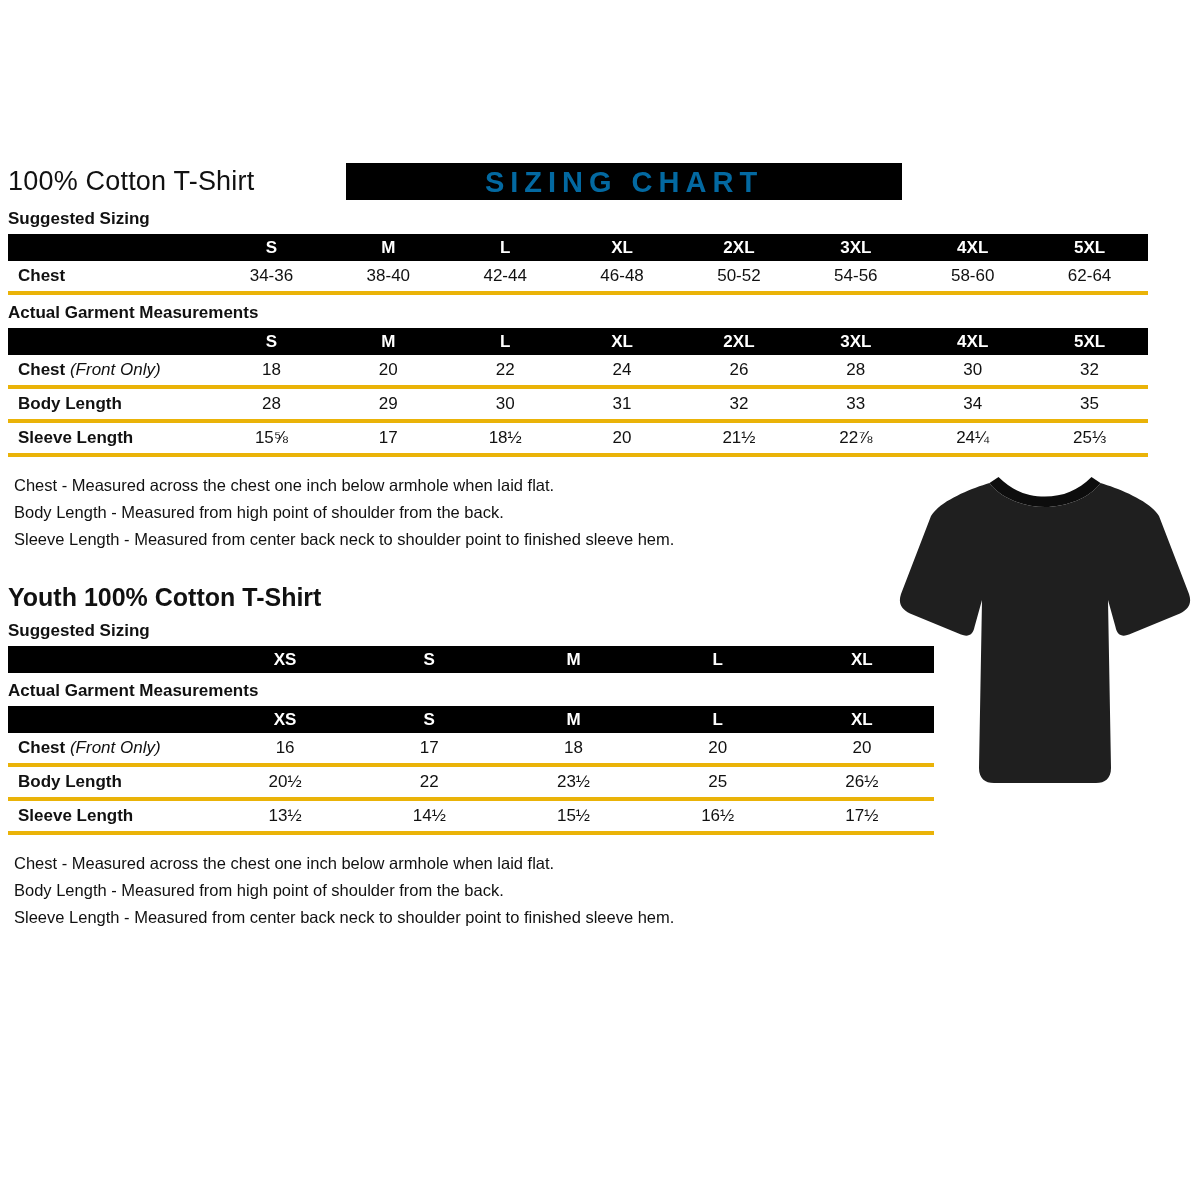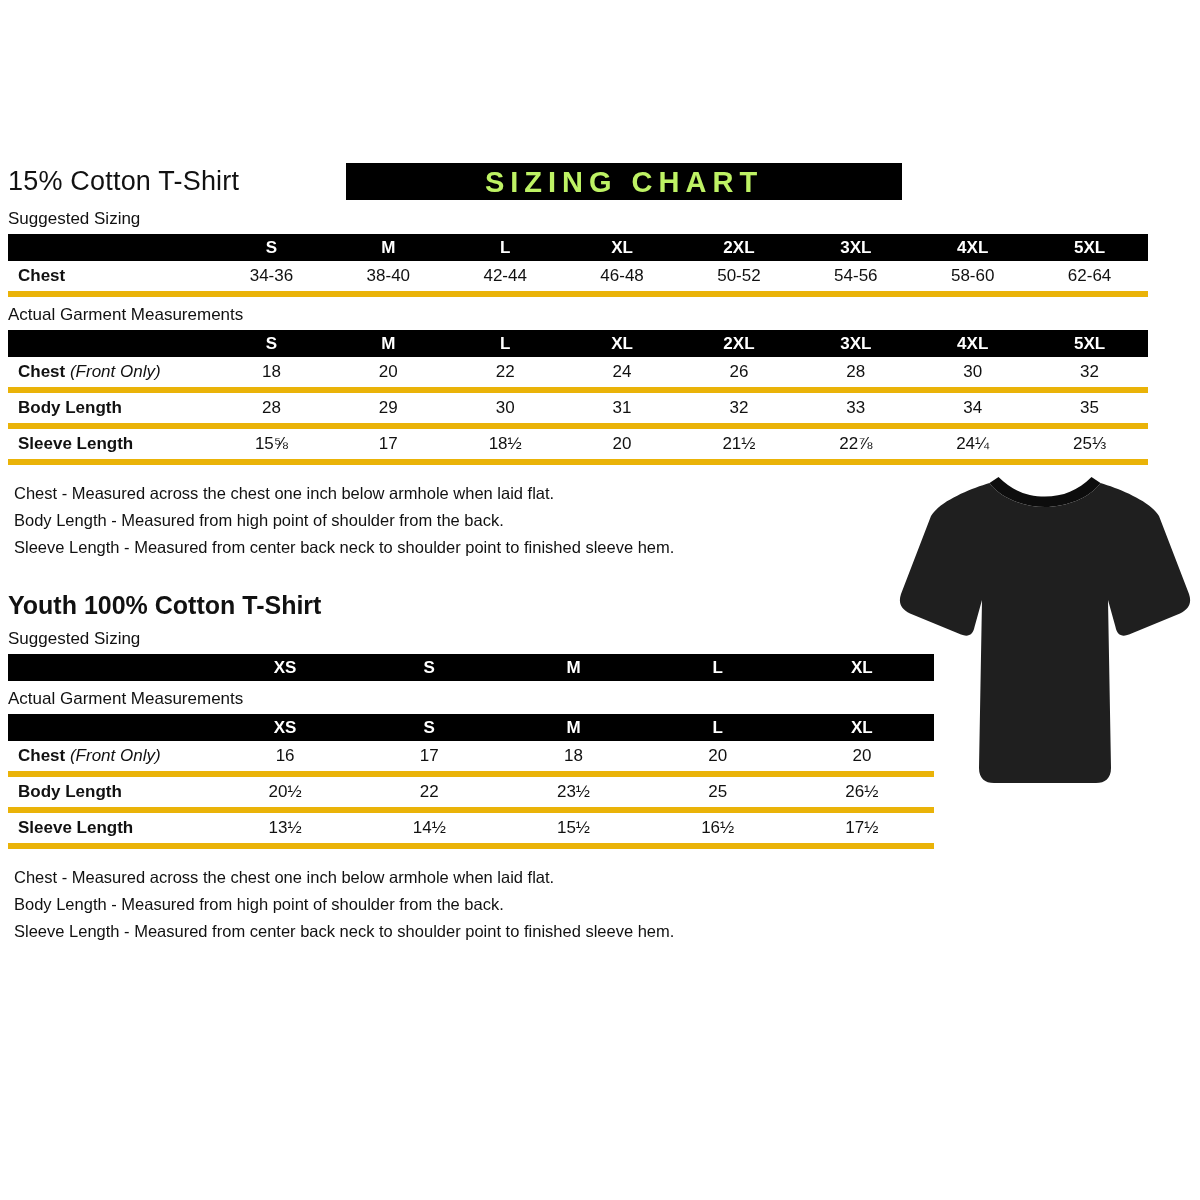--- a/index.html
+++ b/index.html
@@ -2,49 +2,49 @@
 <html><head>
 <meta charset="utf-8">
 <style>
   html,body{margin:0;padding:0;background:#fff;}
   .page{position:relative;width:1200px;height:1200px;background:#ffffff;overflow:hidden;
         font-family:"Liberation Sans", sans-serif;color:#111;}
   .content{position:absolute;top:163px;left:8px;width:1148px;}
 
   .top-row{display:flex;align-items:center;}
   .adult-title{font-size:27px;font-weight:400;width:338px;letter-spacing:0.2px;}
-  .banner{background:#000;color:#bef264;font-weight:bold;font-size:29px;letter-spacing:6px;
+  .banner{background:#000;color:#0369a1;font-weight:bold;font-size:29px;letter-spacing:6px;
           text-align:center;width:556px;height:37px;line-height:38px;}
 
-  .section-label{font-size:17px;margin:9px 0 5px 0;}
+  .section-label{font-size:17px;margin:9px 0 5px 0;font-weight:bold;}
 
   .sz-row{display:grid;align-items:center;}
   .adult-cols{grid-template-columns:205px repeat(8,1fr);width:1140px;}
   .youth-cols{grid-template-columns:205px repeat(5,1fr);width:926px;}
   .sz-head{background:#000;color:#fff;font-weight:bold;height:27px;font-size:17px;}
-  .sz-data{height:30px;border-bottom:6px solid #eab308;font-size:17px;}
+  .sz-data{height:30px;border-bottom:4px solid #eab308;font-size:17px;}
   .cell{text-align:center;white-space:nowrap;}
   .label-cell{text-align:left;padding-left:10px;font-weight:bold;}
   .label-note{font-weight:normal;font-style:italic;}
 
   .notes{margin-top:15px;padding-left:6px;font-size:16.5px;line-height:27px;}
 
   .youth-title{font-size:25px;font-weight:bold;margin-top:30px;}
   .gap-sm{margin-top:8px;}
 
   .tshirt{position:absolute;left:895px;top:468px;width:300px;height:350px;}
 </style>
 </head>
 <body>
 
 <div class="page">
   <div class="content">
 
     <div class="top-row">
-      <div class="adult-title">15% Cotton T-Shirt</div>
+      <div class="adult-title">100% Cotton T-Shirt</div>
       <div class="banner">SIZING CHART</div>
     </div>
 
     <div class="section-label">Suggested Sizing</div>
 
     <div>
       <div class="sz-row sz-head adult-cols">
         <div class="cell label-cell"></div>
         <div class="cell">S</div>
         <div class="cell">M</div>

